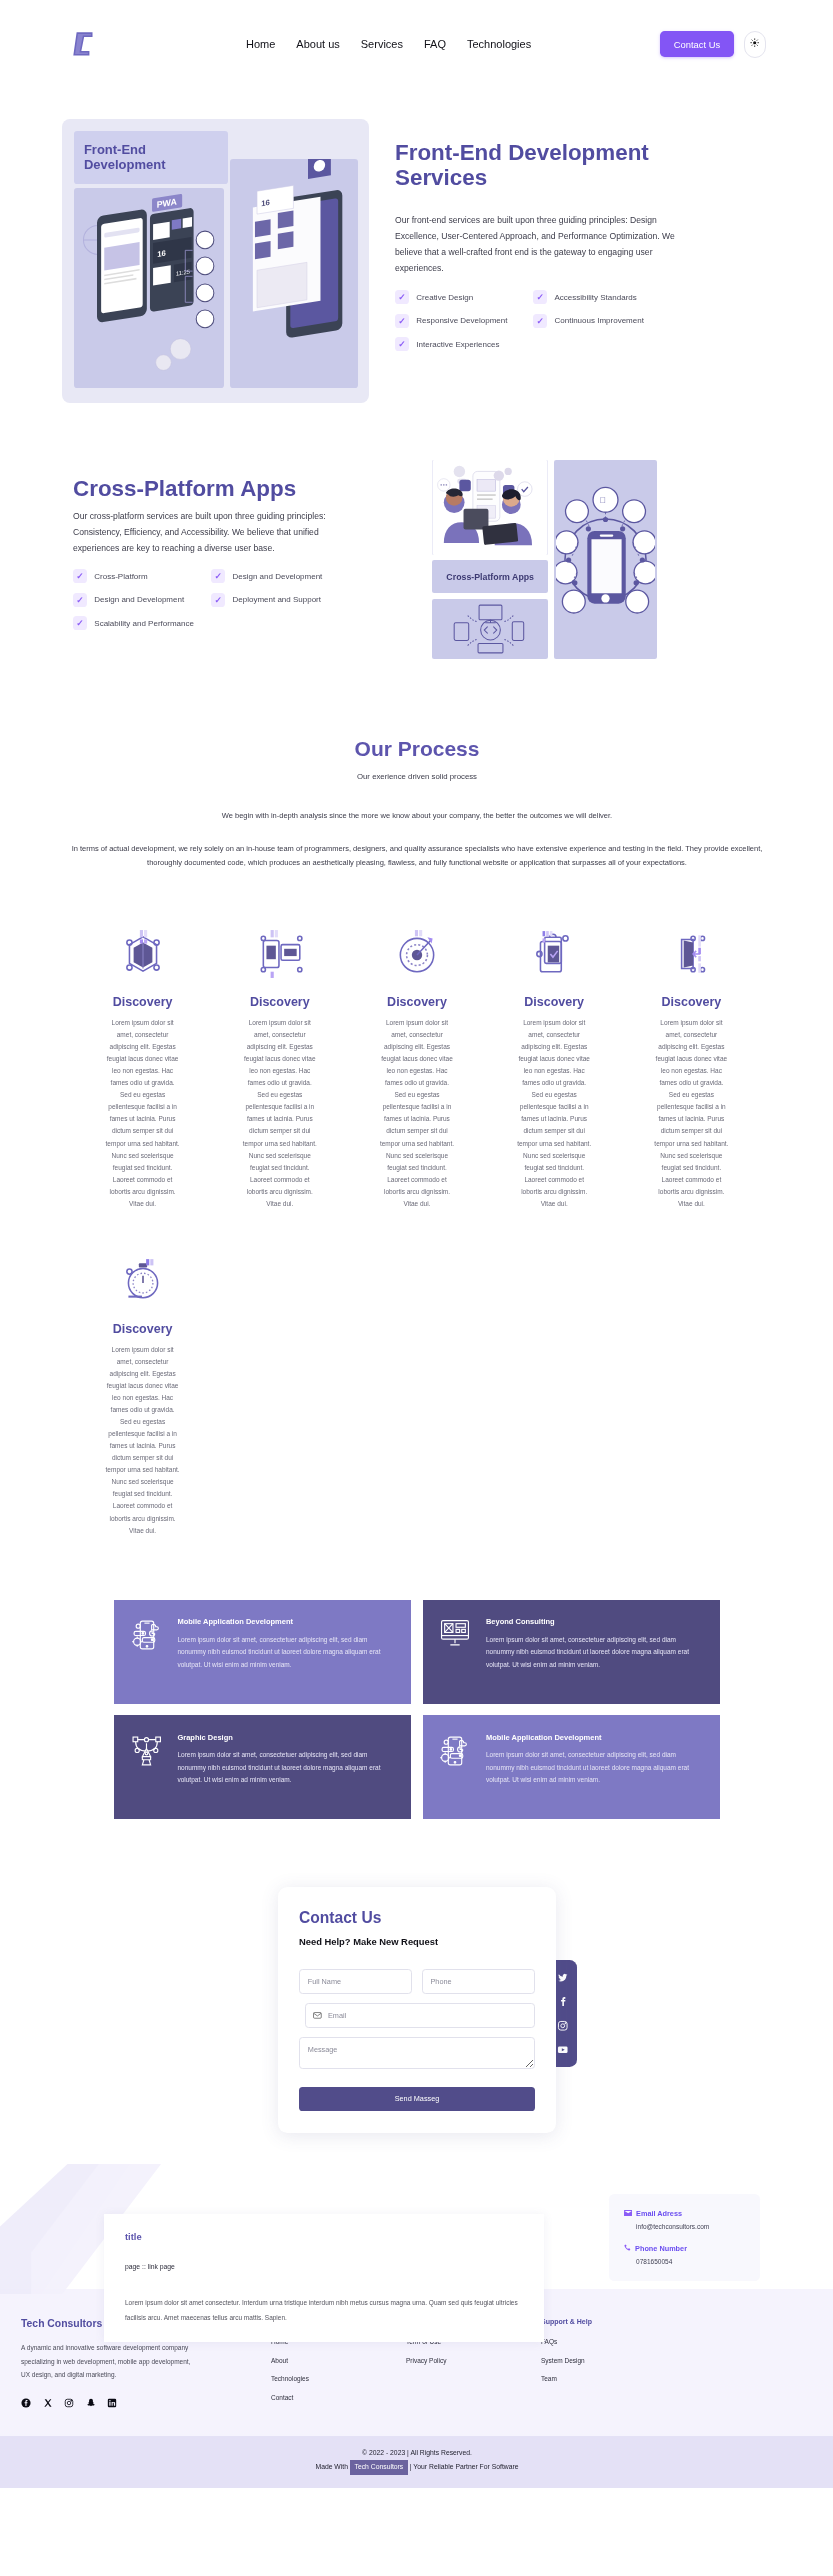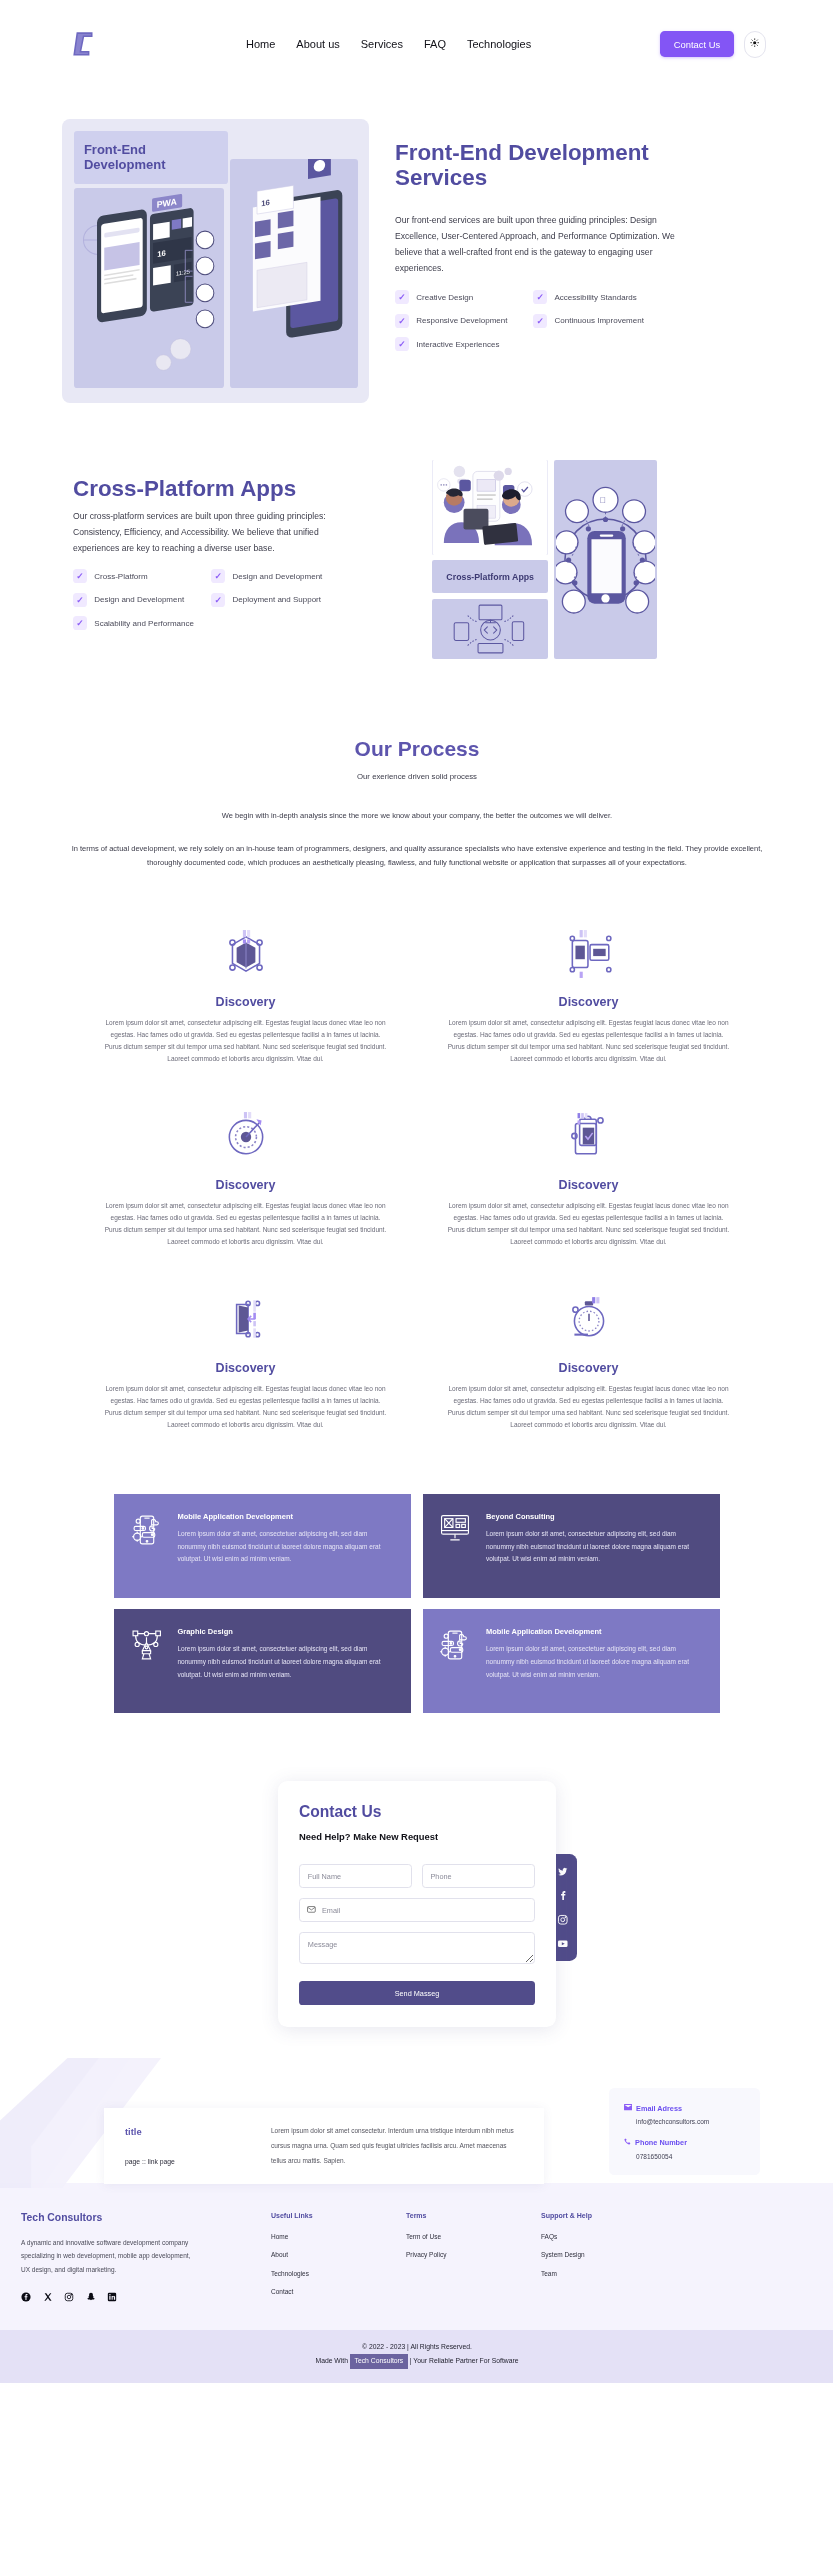--- a/index.html
+++ b/index.html
@@ -143,21 +143,21 @@
   
   .process { padding: 31px 68px 21px 68px; text-align:center; }
   .process-title { font-size: 21px; color:#5d55ad; font-weight:bold; margin-bottom: 11.5px; }
   .process-sub { font-size: 7.8px; color:#3b3b49; margin-bottom: 30px; }
   .process-p1 { font-size: 7.5px; color:#3b3b49; margin-bottom: 22px; }
   .process-p2 { font-size: 7.5px; color:#3b3b49; line-height:1.9; max-width: 703px; margin:0 auto; }
 
   
   .disc-grid {
     display: grid;
-    grid-template-columns: repeat(2, 1fr);
+    grid-template-columns: repeat(5, 1fr);
     padding: 31px 94px 21px 94px;
     row-gap: 28px;
     column-gap: 21px;
     gap: 40px;
   }
   .disc-card { text-align:center; padding: 0 10.4px; }
   .disc-icon { height: 62px; display:flex; align-items:center; justify-content:center; margin-bottom: 10.4px; }
   .disc-title { font-size: 12.5px; color:#514ca0; font-weight:bold; margin-bottom: 8.3px; }
   .disc-body { font-size: 6.5px; line-height: 1.85; color:#6a6a78; }
 
@@ -193,21 +193,21 @@
   .contact-title { font-size: 15.6px; color:#514ca0; font-weight:bold; margin-bottom: 9.4px; }
   .contact-sub { font-size: 9.4px; color:#111118; font-weight:bold; margin-bottom: 22px; }
   .frow { display:flex; gap: 9.4px; margin-bottom: 9.4px; }
   .fin {
     border:0.5px solid #e1e1ec; border-radius: 3.6px;
     padding: 6.8px 7.8px; font-size: 7.3px; color:#8b8b99;
     font-family:"Liberation Sans", sans-serif; background:#fff;
     width:100%;
   }
   .fin::placeholder { color:#8b8b99; }
-  .fin-wrap-icon { position:relative; }
+  .fin-wrap-icon { position:relative;margin-left:6px; }
   .fin-wrap-icon .fin { padding-left: 22px; }
   .fin-ico { position:absolute; left:7.8px; top:50%; transform:translateY(-50%); color:#555; }
   textarea.fin { height: 32px; resize: vertical; }
   .btn-send {
     width:100%; background:#514c8a; color:#fff; border:none;
     border-radius: 3.6px; padding: 7.3px; font-size:7.3px;
     font-family:"Liberation Sans", sans-serif; cursor:pointer; margin-top: 8.3px;
   }
   .social-rail {
     position:absolute;
@@ -223,20 +223,21 @@
 
   
   .info-strip { position:relative; padding: 5.2px 0 31px 0; min-height: 125px; }
   .info-bg { position:absolute; left:0; top:0; width: 239px; height: 130px; overflow:hidden; }
   .info-card {
     position:absolute; left: 104px; top: 50px;
     width: 440px; background:#fff;
     box-shadow: 0 1px 9.4px rgba(90,85,140,.09);
     padding: 15.6px 21px; display:flex; gap: 26px;
     z-index:2;
+    flex-direction:column;
   }
   .info-left { width: 120px; padding-top: 2.1px;}
   .info-title { color:#5d55ad; font-weight:bold; font-size:9.4px; margin-bottom:21px; }
   .info-link { color:#2e2e3c; font-size:6.8px; cursor:pointer;}
   .info-body { font-size:6.5px; color:#55555f; line-height:2.3; flex:1; }
   .contact-box {
     position:absolute; left: 609px; top: 30px;
     width: 151px; background:#f8f8fd; border-radius: 5.2px;
     padding: 15.6px 14.6px;
     z-index: 2;

